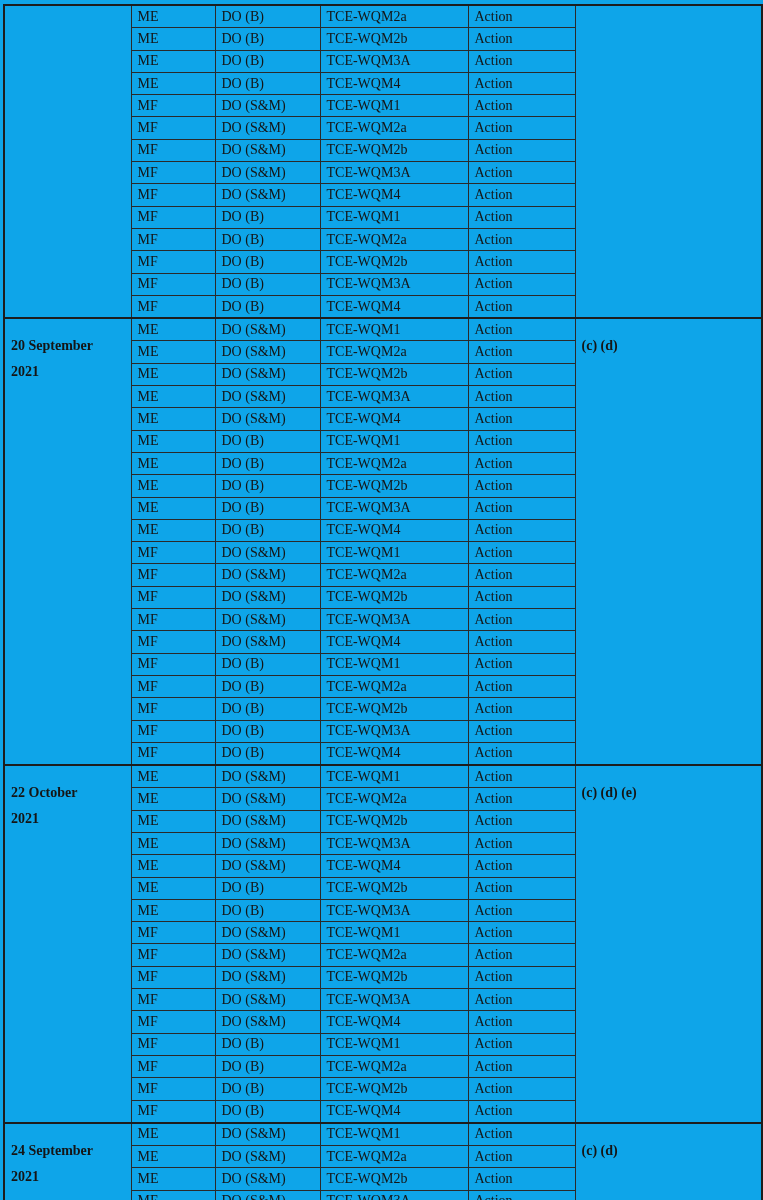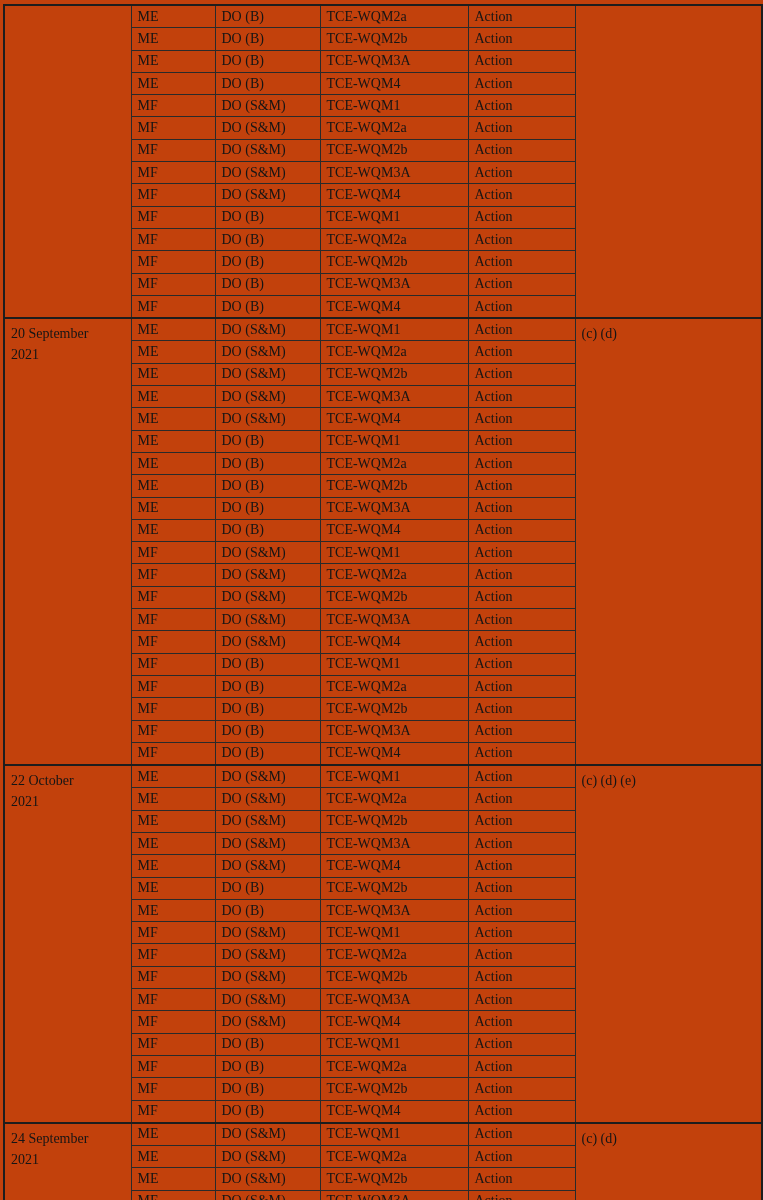--- a/index.html
+++ b/index.html
@@ -7,21 +7,21 @@
     padding: 0;
     background: #ffffff;
     width: 763px;
     height: 1200px;
     overflow: hidden;
   }
   .page {
     position: relative;
     width: 763px;
     height: 1200px;
-    background: #c2410c;
+    background: #0ea5e9;
     font-family: "Liberation Serif", serif;
     color: #151515;
   }
   table.log-table {
     position: absolute;
     left: 3px;
     top: 4px;
     width: 758px;
     border-collapse: collapse;
     table-layout: fixed;
@@ -34,22 +34,23 @@
     height: 21.3px;
     padding: 0 2px 0 6px;
     font-size: 14px;
     line-height: 20px;
     vertical-align: middle;
     white-space: nowrap;
     overflow: hidden;
   }
   td.date-cell, td.notes-cell {
     vertical-align: top;
-    padding-top: 4px;
-    line-height: 21px;
+    padding-top: 14px;
+    line-height: 26px;
+    font-weight: bold;
   }
   td.date-cell {
     white-space: normal;
     padding-right: 26px; 
   }
   tr.group-start td, td.group-span-start {
     border-top: 2px solid #1d1d1d;
   }
   td.notes-cell.open-bottom {
     border-bottom: none; 

